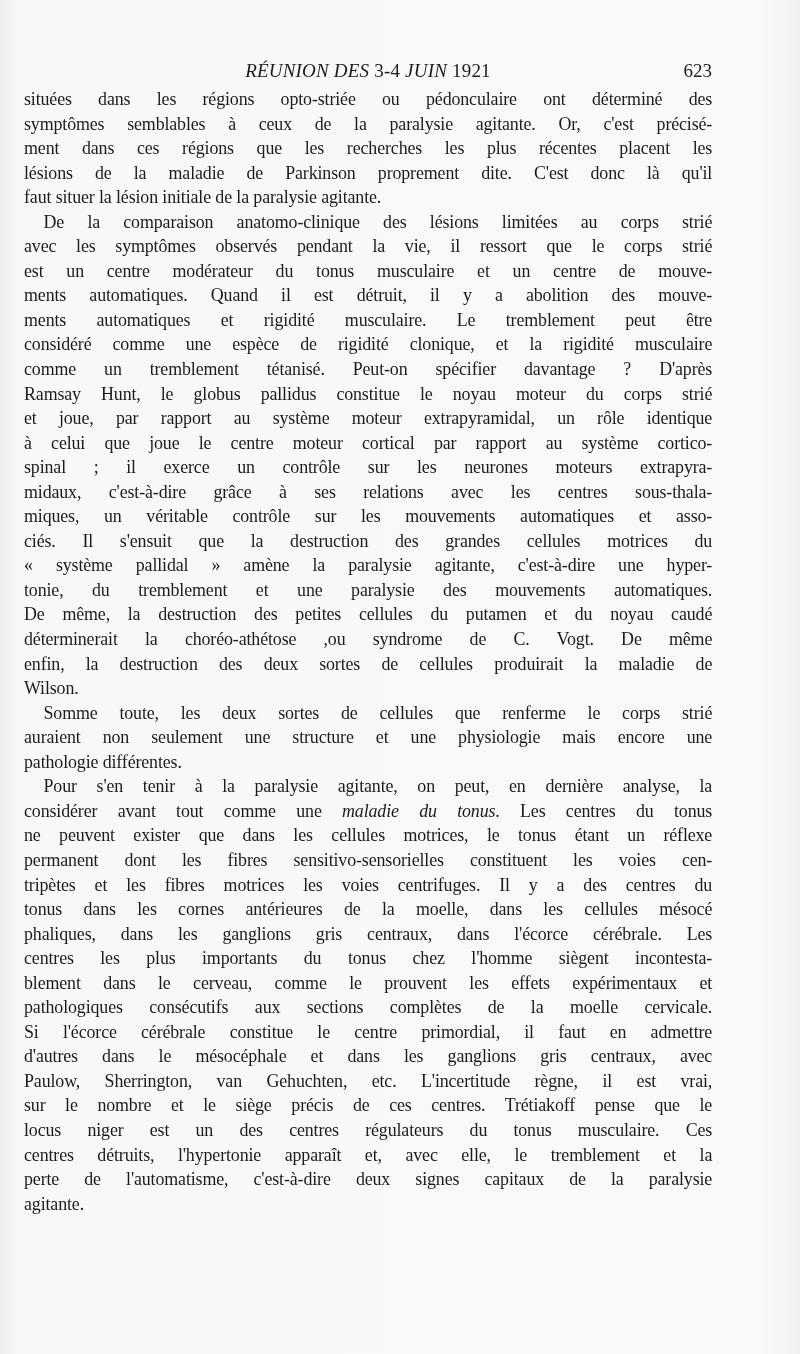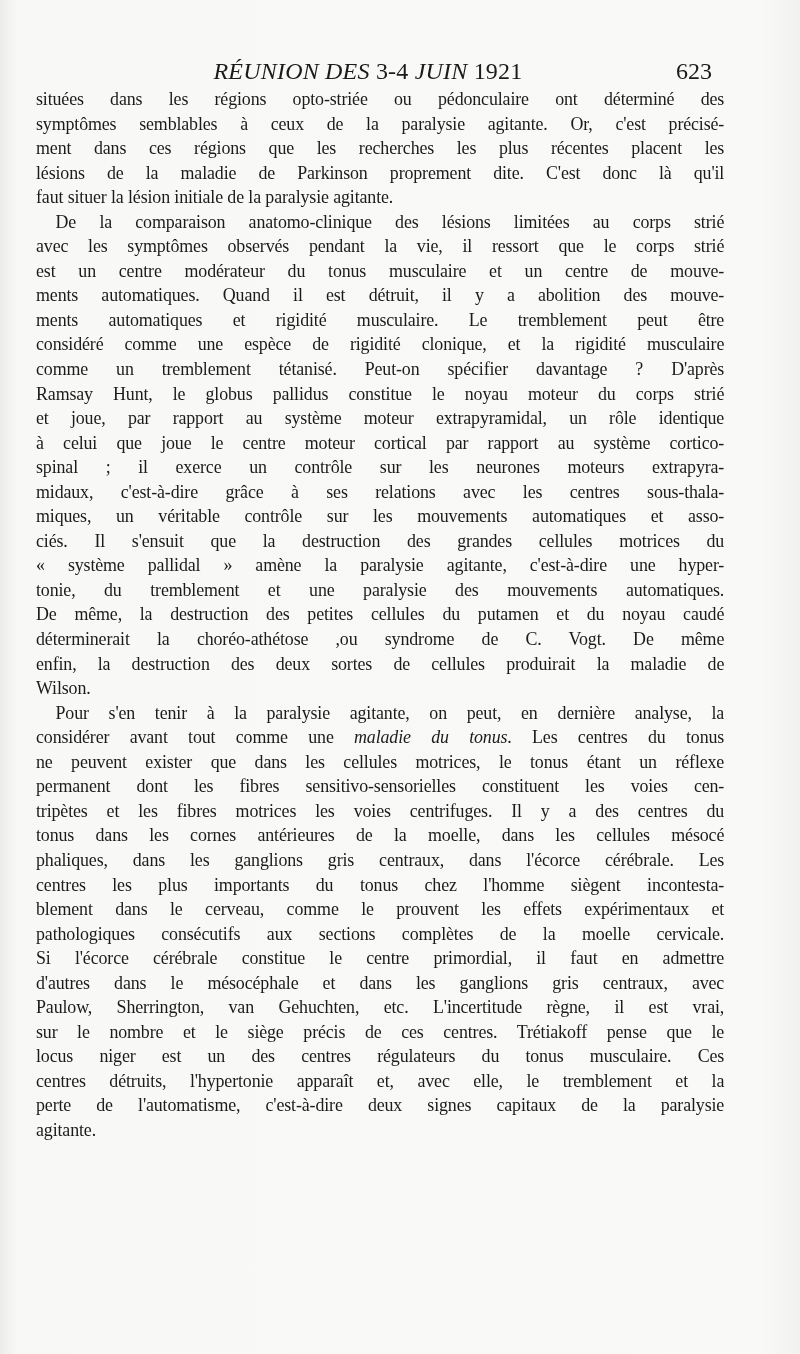--- a/index.html
+++ b/index.html
@@ -17,42 +17,41 @@
       left: 0; top: 0;
       width: 800px; height: 1354px;
       background: linear-gradient(90deg, #ececea 0px, #f8f8f6 18px, #f9f9f7 760px, #f1f1ef 800px);
     }
     .header {
       position: absolute;
       top: 58px;
       left: 24px;
       width: 688px;
       height: 26px;
-      font-size: 24px;
+      font-size: 19px;
       line-height: 26px;
     }
     .header .title {
       position: absolute;
       left: 0; right: 0;
       text-align: center;
       font-style: italic;
       letter-spacing: 0.2px;
     }
     .header .title .num { font-style: normal; }
     .header .page-number {
       position: absolute;
       right: 0;
       top: 0;
     }
     .body {
       position: absolute;
       top: 87px;
       left: 24px;
       width: 688px;
-      margin-left: 12px;
     }
     .line {
       display: block;
       height: 24.55px;
       line-height: 24.55px;
       font-size: 19.3px;
       white-space: nowrap;
       text-align: justify;
       text-align-last: justify;
       letter-spacing: -0.15px;
@@ -105,20 +104,25 @@
       <span class="line">miques, un véritable contrôle sur les mouvements automatiques et asso-</span>
       <span class="line">ciés. Il s'ensuit que la destruction des grandes cellules motrices du</span>
       <span class="line">« système pallidal » amène la paralysie agitante, c'est-à-dire une hyper-</span>
       <span class="line">tonie, du tremblement et une paralysie des mouvements automatiques.</span>
       <span class="line">De même, la destruction des petites cellules du putamen et du noyau caudé</span>
       <span class="line">déterminerait la choréo-athétose ,ou syndrome de C. Vogt. De même</span>
       <span class="line">enfin, la destruction des deux sortes de cellules produirait la maladie de</span>
       <span class="line last">Wilson.</span>
     </div>
 
+    <div class="paragraph">
+      <span class="line indent">Somme toute, les deux sortes de cellules que renferme le corps strié</span>
+      <span class="line">auraient non seulement une structure et une physiologie mais encore une</span>
+      <span class="line last">pathologie différentes.</span>
+    </div>
 
     <div class="paragraph">
       <span class="line indent">Pour s'en tenir à la paralysie agitante, on peut, en dernière analyse, la</span>
       <span class="line"><span>considérer avant tout comme une </span><em>maladie du tonus</em><span>. Les centres du tonus</span></span>
       <span class="line">ne peuvent exister que dans les cellules motrices, le tonus étant un réflexe</span>
       <span class="line">permanent dont les fibres sensitivo-sensorielles constituent les voies cen-</span>
       <span class="line">tripètes et les fibres motrices les voies centrifuges. Il y a des centres du</span>
       <span class="line">tonus dans les cornes antérieures de la moelle, dans les cellules mésocé</span>
       <span class="line">phaliques, dans les ganglions gris centraux, dans l'écorce cérébrale. Les</span>
       <span class="line">centres les plus importants du tonus chez l'homme siègent incontesta-</span>

